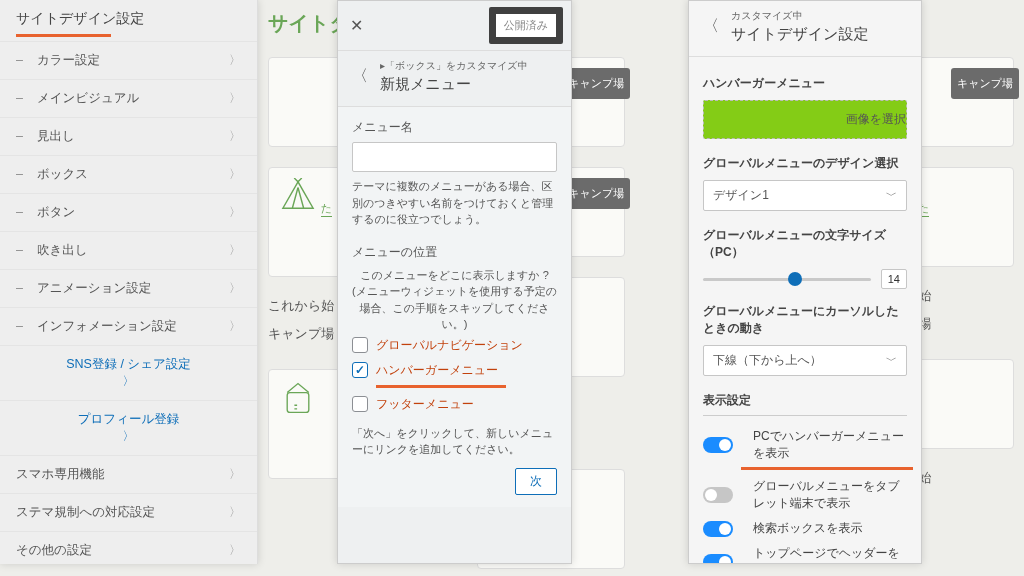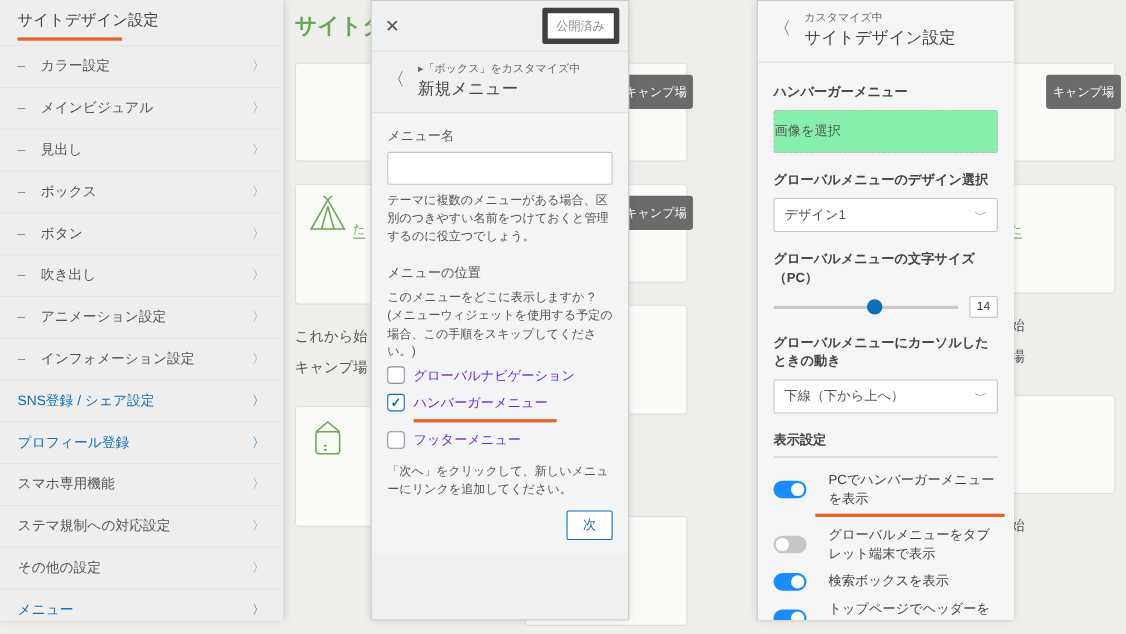--- a/index.html
+++ b/index.html
@@ -41,53 +41,53 @@
   
   .p1-title { padding:10px 16px 6px; font-size:14px; color:#444; }
   .p1-title-underline { height:3px; background:#e8622e; width:95px; margin-left:16px; margin-bottom:4px; }
   .p1-row {
     display:flex; align-items:center; justify-content:space-between;
     padding:10px 16px; border-top:1px solid #e4e4e4;
     background:#eee; font-size:12.5px; color:#555; cursor:pointer;
   }
   .p1-row .dash { color:#888; margin-right:14px; }
   .p1-row .caret { color:#999; font-size:12px; }
-  .p1-row.blue { color:#0e6eb8; }
+  .p1-row.blue { color:#0e6eb8;flex-direction:column; }
   .p1-row.blue .caret { color:#0e6eb8; }
   .p1-row.menu-hl .label-wrap { position:relative; color:#0e6eb8;}
   .p1-row.menu-hl span.ulbar {
     position:absolute; left:0; bottom:-7px; width:52px; height:3px; background:#e8622e;
   }
 
   
   .p2-top {
     display:flex; justify-content:space-between; align-items:center;
     padding:6px 8px; border-bottom:1px solid #ddd; background:#eef0f1;
   }
   .p2-close { font-size:16px; color:#555; cursor:pointer; padding:4px; }
   .p2-pub {
-    background:#fff; border:5px solid #404040; color:#888; font-size:11px;
+    background:#fff; border:7px solid #404040; color:#888; font-size:11px;
     padding:4px 8px; border-radius:2px;
   }
   .p2-head {
     display:flex; align-items:center; gap:8px;
     padding:8px 10px 12px; border-bottom:1px solid #ddd; background:#eef0f1;
   }
   .p2-back { font-size:16px; color:#555; padding:0 4px; cursor:pointer; }
   .p2-crumb { font-size:10px; color:#666; }
   .p2-newmenu { font-size:15px; color:#444; margin-top:2px; }
   .p2-body { padding: 12px 14px; background:#f2f4f5; }
   .p2-label { font-size:12px; color:#555; margin-bottom:6px; }
   .p2-input {
     width:100%; height:30px; border:1px solid #c6c6c6; background:#fff; border-radius:2px;
   }
   .p2-help { font-size:11px; color:#555; line-height:1.5; margin-top:6px; }
   .p2-sep { height:16px; }
   .chk-row {
-    display:flex; align-items:center; gap:8px; padding:4px 0; font-size:12px; color:#6d28d9;
+    display:flex; align-items:center; gap:8px; padding:4px 0; font-size:12px; color:#c2410c;
   }
   .chk {
     width:16px; height:16px; border:1px solid #8c8f94; border-radius:3px; background:#fff;
     display:inline-flex; align-items:center; justify-content:center; flex-shrink:0; cursor:pointer;
   }
   .chk.checked { border-color:#0e6eb8; }
   .chk.checked::after { content:"✓"; color:#0e6eb8; font-size:12px; font-weight:bold; }
   .hl-under { height:3px; background:#e8622e; width:130px; margin:2px 0 4px 24px; }
   .p2-next-row { display:flex; justify-content:flex-end; margin-top:10px; }
   .p2-next {
@@ -97,22 +97,22 @@
 
   
   .p3-head {
     display:flex; align-items:center; gap:8px;
     padding:8px 10px 12px; border-bottom:1px solid #ddd; background:#f5f5f5;
   }
   .p3-body { padding:10px 14px; }
   .p3-section-title { font-size:12px; font-weight:bold; color:#444; margin:8px 0 8px; }
   .p3-section-title.ul { border-bottom:1px solid #ccc; padding-bottom:6px; }
   .p3-img-btn {
-    width:100%; border:1px dashed #bbb; background:#86efac; color:#555;
-    font-size:12px; padding:10px 0; text-align:left; border-radius:2px; cursor:pointer;
+    width:100%; border:1px dashed #bbb; background:#84cc16; color:#555;
+    font-size:12px; padding:10px 0; text-align:right; border-radius:2px; cursor:pointer;
   }
   .p3-select {
     display:flex; justify-content:space-between; align-items:center;
     border:1px solid #c6c6c6; background:#fff; padding:6px 9px; font-size:12px; color:#555;
     border-radius:2px; cursor:pointer;
   }
   .p3-chevron { color:#777; font-size:11px; }
   .slider-row { display:flex; align-items:center; gap:10px; margin:8px 0 4px; }
   .slider-track {
     flex:1; height:3px; background:#c9c9c9; position:relative; border-radius:2px;
@@ -287,21 +287,21 @@
       <div class="p2-crumb">▸「ボックス」をカスタマイズ中</div>
       <div class="p2-newmenu">新規メニュー</div>
     </div>
   </div>
   <div class="p2-body">
     <div class="p2-label">メニュー名</div>
     <input class="p2-input" style="">
     <div class="p2-help">テーマに複数のメニューがある場合、区別のつきやすい名前をつけておくと管理するのに役立つでしょう。</div>
     <div class="p2-sep"></div>
     <div class="p2-label">メニューの位置</div>
-    <div class="p2-help" style="margin-top:0;">このメニューをどこに表示しますか ? (メニューウィジェットを使用する予定の場合、この手順をスキップしてください。)</div>
+    <div class="p2-help" style="margin-top:0;text-align:center;">このメニューをどこに表示しますか ? (メニューウィジェットを使用する予定の場合、この手順をスキップしてください。)</div>
 
     <div class="chk-row">
       <span class="chk"></span>
       <span>グローバルナビゲーション</span>
     </div>
     <div class="chk-row">
       <span class="chk checked"></span>
       <span>ハンバーガーメニュー</span>
     </div>
     <div class="hl-under"></div>

